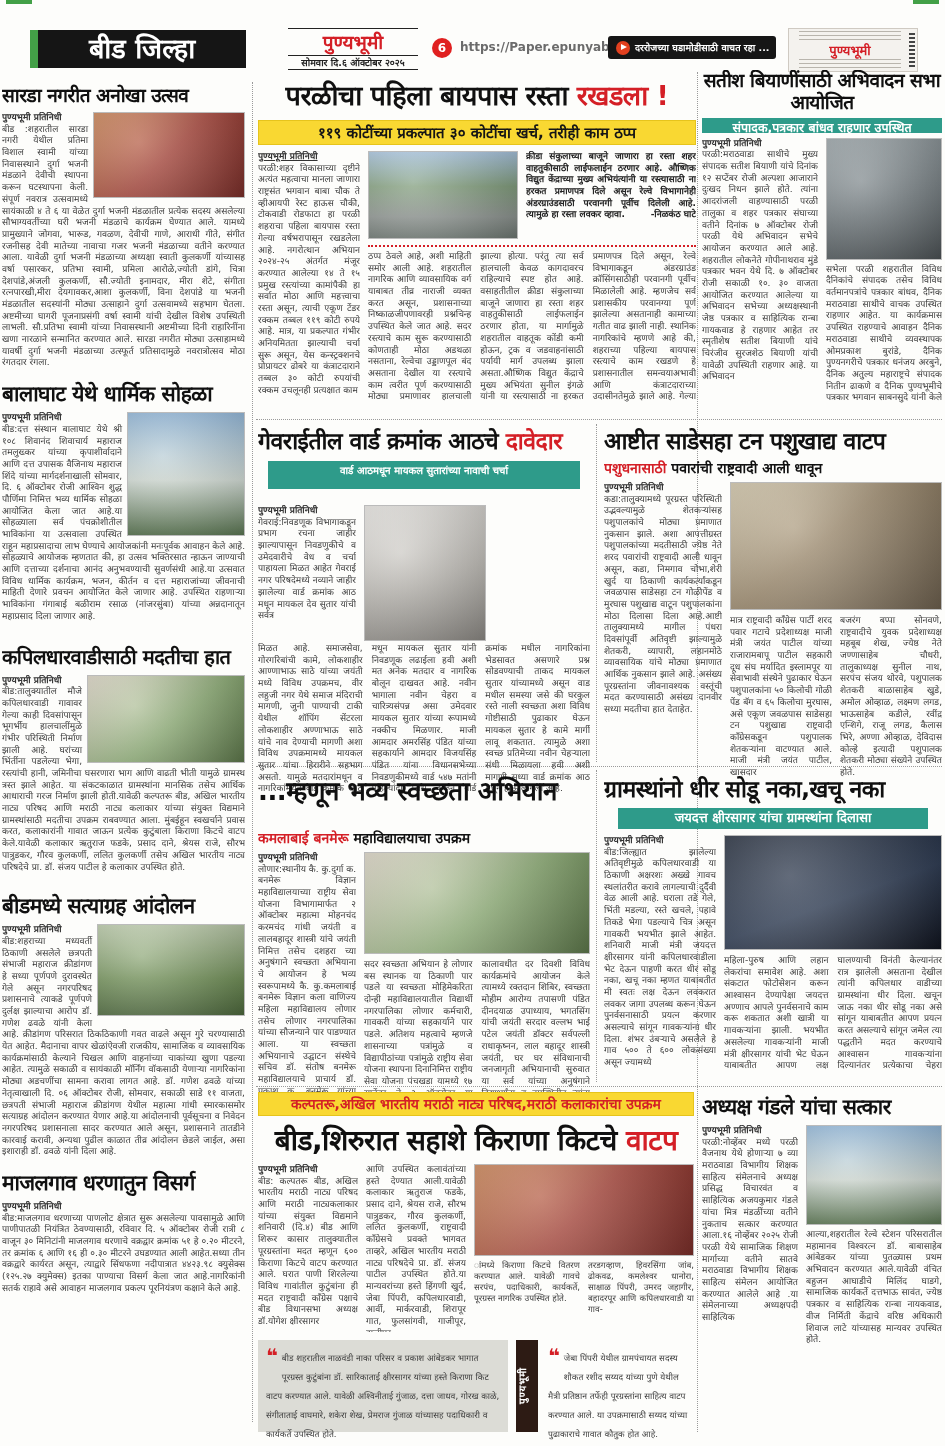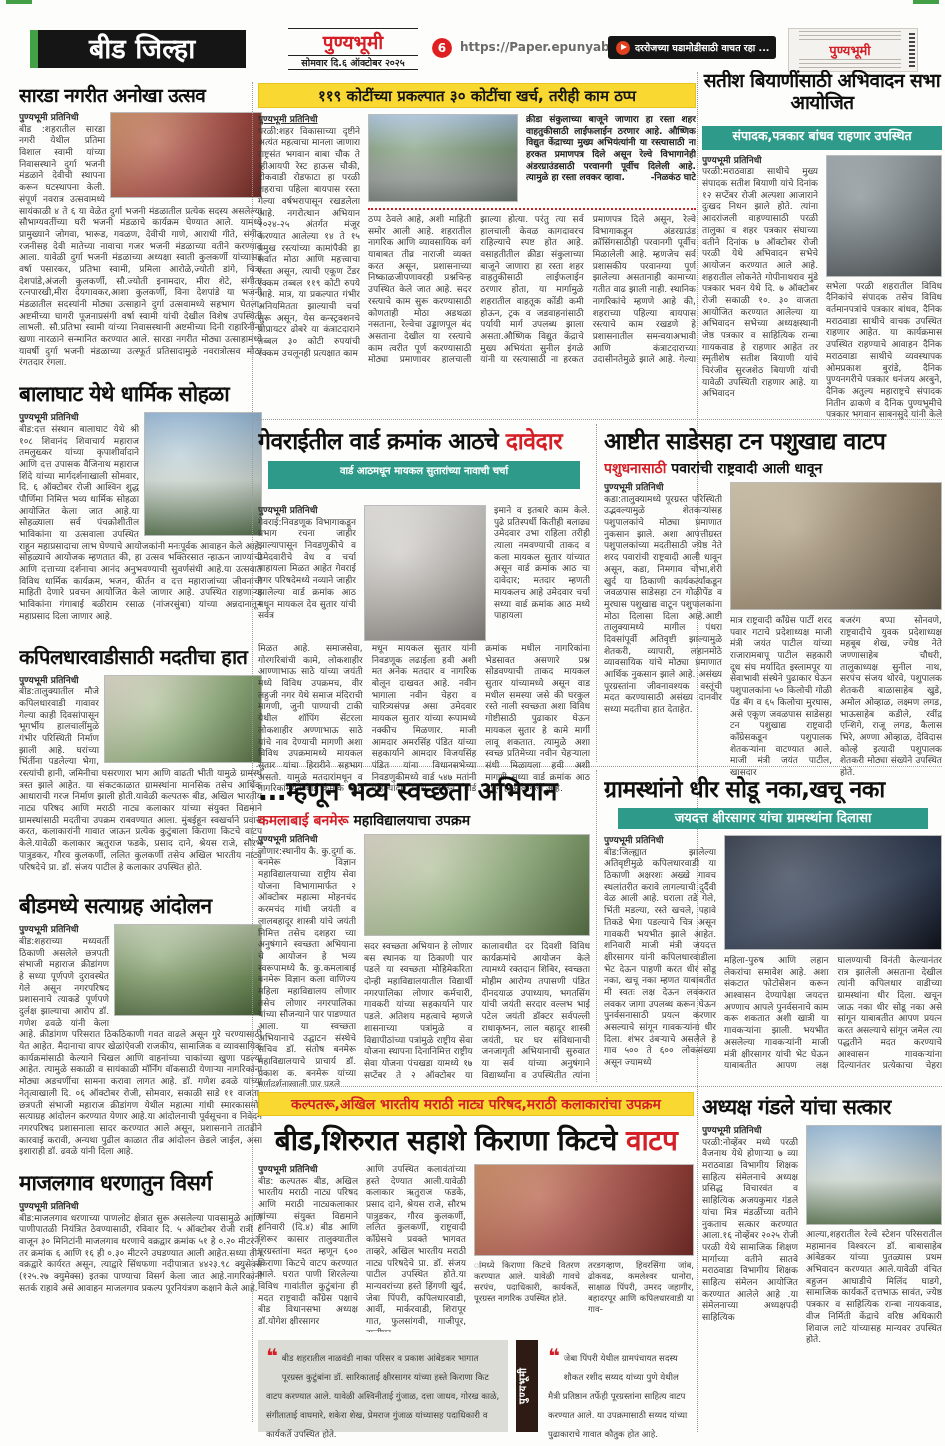--- a/index.html
+++ b/index.html
@@ -75,21 +75,21 @@
       <span>दररोजच्या घडामोडीसाठी वाचत रहा ...</span>
     </div>
     <div class="abs mini-paper" style="left:788px;top:0;width:130px;height:44px">
       <div class="bars"></div>
       <div class="mini-lines"></div>
       <div style="color:#d41f26;font-size:13px;font-weight:bold">पुण्यभूमी</div>
       <div class="mini-lines"></div>
     </div>
   </div>
 
-  <div class="abs" style="left:19px;top:82px;width:243px">
+  <div class="abs" style="left:2px;top:82px;width:243px">
 
     <div>
       <div class="headline" style="font-size:19px">सारडा नगरीत अनोखा उत्सव</div>
       <div class="txt" style="margin-top:4px;max-height:288px">
         <div class="photo p-warm" style="float:right;width:152px;height:86px;margin:0 0 3px 5px"></div>
         <div class="byline">पुण्यभूमी प्रतिनिधी</div>
         <span>बीड :शहरातील सारडा नगरी येथील प्रतिमा विशाल स्वामी यांच्या निवासस्थाने दुर्गा भजनी</span>
         <span>मंडळाने देवीची स्थापना करून घटस्थापना केली. संपूर्ण नवरात्र उत्सवामध्ये सायंकाळी ४ ते ६ या वेळेत दुर्गा भजनी मंडळातील प्रत्येक सदस्य असलेल्या सौभाग्यवतींच्या घरी भजनी मंडळाचे कार्यक्रम घेण्यात आले. यामध्ये प्रामुख्याने जोगवा, भारूड, गवळण, देवीची गाणे, आराधी गीते, संगीत रजनीसह देवी मातेच्या नावाचा गजर भजनी मंडळाच्या वतीने करण्यात आला. यावेळी दुर्गा भजनी मंडळाच्या अध्यक्षा स्वाती कुलकर्णी यांच्यासह वर्षा पसारकर, प्रतिभा स्वामी, प्रमिला आरोळे,ज्योती डांगे, चित्रा देशपांडे,अंजली कुलकर्णी, सौ.ज्योती इनामदार, मीरा शेटे, संगीता रत्नपारखी,मीरा देयगावकर,आशा कुलकर्णी, विना देशपांडे या भजनी मंडळातील सदस्यांनी मोठ्या उत्साहाने दुर्गा उत्सवामध्ये सहभाग घेतला. अष्टमीच्या घागरी पूजनाप्रसंगी वर्षा स्वामी यांची देखील विशेष उपस्थिती लाभली. सौ.प्रतिभा स्वामी यांच्या निवासस्थानी अष्टमीच्या दिनी राहारिनींना खणा नारळाने सन्मानित करण्यात आले. सारडा नगरीत मोठ्या उत्साहामध्ये यावर्षी दुर्गा भजनी मंडळाच्या उत्स्फूर्त प्रतिसादामुळे नवरात्रोत्सव मोठा रंगतदार रंगला.</span>
       </div>
     </div>
@@ -135,20 +135,23 @@
 
   <div class="abs dot-v" style="left:252px;top:82px;height:1340px"></div>
   <div class="abs dot-v" style="left:697px;top:72px;height:1360px"></div>
   <div class="abs dot-h" style="left:256px;top:419px;width:686px"></div>
   <div class="abs dot-h" style="left:256px;top:766px;width:686px"></div>
   <div class="abs dot-h" style="left:256px;top:1086px;width:686px"></div>
   <div class="abs dot-v" style="left:596px;top:424px;height:338px"></div>
   <div class="abs dot-v" style="left:596px;top:770px;height:312px"></div>
 
   <div class="abs" style="left:258px;top:76px;width:438px">
+    <div class="headline" style="font-size:27px;text-align:center">
+      <span>परळीचा पहिला बायपास रस्ता </span><span class="red">रखडला !</span>
+    </div>
     <div class="banner-yellow" style="margin-top:7px;height:25px;line-height:24px;font-size:15px">११९ कोटींच्या प्रकल्पात ३० कोटींचा खर्च, तरीही काम ठप्प</div>
     <div class="flexrow" style="margin-top:6px;height:262px">
       <div class="txt" style="width:102px;flex:0 0 auto;height:262px">
         <div class="byline u">पुण्यभूमी प्रतिनिधी</div>
         <span>परळी:शहर विकासाच्या दृष्टीने अत्यंत महत्वाचा मानला जाणारा राष्ट्रसंत भगवान बाबा चौक ते व्हीआयपी रेस्ट हाऊस चौकी, टोकवाडी रोडफाटा हा परळी शहराचा पहिला बायपास रस्ता गेल्या वर्षभरापासून रखडलेला आहे. नगरोत्थान अभियान २०२४-२५ अंतर्गत मंजूर करण्यात आलेल्या १४ ते १५ प्रमुख रस्त्यांच्या कामांपैकी हा सर्वात मोठा आणि महत्त्वाचा रस्ता असून, त्याची एकूण टेंडर रक्कम तब्बल ११९ कोटी रुपये आहे. मात्र, या प्रकल्पात गंभीर अनियमितता झाल्याची चर्चा सुरू असून, येस कन्स्ट्रक्शनचे प्रोप्रायटर ढोबरे या कंत्राटदाराने तब्बल ३० कोटी रुपयांची रक्कम उचलूनही प्रत्यक्षात काम</span>
       </div>
       <div style="flex:1 1 auto">
         <div class="flexrow" style="height:90px">
           <div class="photo p-road" style="width:150px;height:88px;flex:0 0 auto"></div>
           <div class="txt" style="flex:1 1 auto;font-weight:bold;color:#222;height:88px">
@@ -161,21 +164,21 @@
           <span>ठप्प ठेवले आहे, अशी माहिती समोर आली आहे. शहरातील नागरिक आणि व्यावसायिक वर्ग याबाबत तीव्र नाराजी व्यक्त करत असून, प्रशासनाच्या निष्काळजीपणावरही प्रश्नचिन्ह उपस्थित केले जात आहे. सदर रस्त्याचे काम सुरू करण्यासाठी कोणताही मोठा अडथळा नसताना, रेल्वेचा उड्डाणपूल बंद असताना देखील या रस्त्याचे काम त्वरीत पूर्ण करण्यासाठी मोठ्या प्रमाणावर हालचाली झाल्या होत्या. परंतु त्या सर्व हालचाली केवळ कागदावरच राहिल्याचे स्पष्ट होत आहे.</span>
           <span>वसाहतीतील क्रीडा संकुलाच्या बाजूने जाणारा हा रस्ता शहर वाहतुकीसाठी लाईफलाईन ठरणार होता, या मार्गामुळे शहरातील वाहतूक कोंडी कमी होऊन, ट्रक व जडवाहनांसाठी पर्यायी मार्ग उपलब्ध झाला असता.औष्णिक विद्युत केंद्राचे मुख्य अभियंता सुनील इंगळे यांनी या रस्त्यासाठी ना हरकत प्रमाणपत्र दिले असून, रेल्वे विभागाकडून अंडरग्राउंड क्रॉसिंगसाठीही परवानगी पूर्वीच मिळालेली आहे. म्हणजेच सर्व प्रशासकीय परवानग्या पूर्ण झालेल्या असतानाही कामाच्या गतीत वाढ झाली नाही.</span>
           <span>स्थानिक नागरिकांचे म्हणणे आहे की, शहराच्या पहिल्या बायपास रस्त्याचे काम रखडणे हे प्रशासनातील समन्वयाअभावी आणि कंत्राटदाराच्या उदासीनतेमुळे झाले आहे. गेल्या काही महिन्यांपासून संबंधित ठेकेदाराशी संपर्क साधण्याचा प्रयत्न केला जात असला तरी प्रतिसाद मिळत नाही. मात्र ११९ कोटींचा मोठा प्रकल्प वर्षभर ठप्प राहणे आणि निधीचा मोठा भाग आधीच खर्च दाखवला जाणे हे निश्चितच गंभीर असून, नागरिकांमध्ये संतापाची लाट उसळली आहे.</span>
         </div>
       </div>
     </div>
   </div>
 
   <div class="abs" style="left:702px;top:70px;width:240px">
     <div class="headline" style="font-size:19px;white-space:normal;text-align:center;line-height:1.15">सतीश बियाणींसाठी अभिवादन सभा आयोजित</div>
-    <div class="banner-teal" style="margin-top:12px;height:24px;line-height:20px;font-size:12.5px">संपादक,पत्रकार बांधव राहणार उपस्थित</div>
+    <div class="banner-teal" style="margin-top:4px;height:15px;line-height:20px;font-size:12.5px">संपादक,पत्रकार बांधव राहणार उपस्थित</div>
     <div class="flexrow" style="margin-top:5px;height:268px">
       <div class="txt" style="width:116px;flex:0 0 auto;height:268px">
         <div class="byline">पुण्यभूमी प्रतिनिधी</div>
         <span>परळी:मराठवाडा साथीचे मुख्य संपादक सतीश बियाणी यांचे दिनांक १२ सप्टेंबर रोजी अल्पशा आजाराने दुःखद निधन झाले होते. त्यांना आदरांजली वाहण्यासाठी परळी तालुका व शहर पत्रकार संघाच्या वतीने दिनांक ७ ऑक्टोबर रोजी परळी येथे अभिवादन सभेचे आयोजन करण्यात आले आहे. शहरातील लोकनेते गोपीनाथराव मुंडे पत्रकार भवन येथे दि. ७ ऑक्टोबर रोजी सकाळी १०. ३० वाजता आयोजित करण्यात आलेल्या या अभिवादन सभेच्या अध्यक्षस्थानी जेष्ठ पत्रकार व साहित्यिक रान्बा गायकवाड हे राहणार आहेत तर स्मृतीशेष सतीश बियाणी यांचे चिरंजीव सुरजशेठ बियाणी यांची यावेळी उपस्थिती राहणार आहे. या अभिवादन</span>
       </div>
       <div style="flex:1 1 auto">
         <div class="photo p-gray" style="width:100%;height:122px"></div>
         <div class="txt" style="height:140px;margin-top:4px">सभेला परळी शहरातील विविध दैनिकांचे संपादक तसेच विविध वर्तमानपत्रांचे पत्रकार बांधव, दैनिक मराठवाडा साथीचे वाचक उपस्थित राहणार आहेत. या कार्यक्रमास उपस्थित राहण्याचे आवाहन दैनिक मराठवाडा साथीचे व्यवस्थापक ओमप्रकाश बुरांडे, दैनिक पुण्यनगरीचे पत्रकार धनंजय अरबुने, दैनिक अतुल्य महाराष्ट्रचे संपादक नितीन ढाकणे व दैनिक पुण्यभूमीचे पत्रकार भगवान साबनसुदे यांनी केले आहे.</div>
       </div>
     </div>
@@ -185,21 +188,20 @@
     <div class="headline" style="font-size:23px">
       <span>गेवराईतील वार्ड क्रमांक आठचे </span><span class="red">दावेदार</span>
     </div>
     <div class="banner-teal" style="margin:5px 10px 16px;height:28px;line-height:19px;font-size:10px">वार्ड आठमधून मायकल सुतारांच्या नावाची चर्चा</div>
     <div class="flexrow" style="margin-top:6px;height:138px">
       <div class="txt" style="width:98px;flex:0 0 auto;height:138px">
         <div class="byline">पुण्यभूमी प्रतिनिधी</div>
         <span>गेवराई:निवडणूक विभागाकडून प्रभाग रचना जाहीर झाल्यापासून निवडणुकीचे व उमेदवारीचे वेध व चर्चा पाहायला मिळत आहेत गेवराई नगर परिषदेमध्ये नव्याने जाहीर झालेल्या वार्ड क्रमांक आठ मधून मायकल देव सुतार यांची सर्वत्र</span>
       </div>
       <div class="photo p-gray" style="width:122px;height:136px;flex:0 0 auto;background:linear-gradient(160deg,#e8e6e2,#b9b6b0 55%,#8e8b86)"></div>
-      <div class="txt" style="flex:1 1 auto;height:138px">इमाने व इतबारे काम केले. पुढे प्रतिस्पर्धी कितीही बलाढ्य उमेदवार उभा राहिला तरीही त्याला नमवण्याची ताकद व कला मायकल सुतार यांच्यात असून वार्ड क्रमांक आठ चा दावेदार; मतदार म्हणती मायकलच आहे उमेदवार चर्चा सध्या वार्ड क्रमांक आठ मध्ये पाहायला</div>
     </div>
     <div class="txt cols3" style="margin-top:0;height:188px">
       <span>मिळत आहे. समाजसेवा, गोरगरिबांची कामे, लोकशाहीर आण्णाभाऊ साठे यांच्या जयंती मध्ये विविध उपक्रमच, वीर लहुजी नगर येथे समाज मंदिराची मागणी, जुनी पाण्याची टाकी येथील शॉपिंग सेंटरला लोकशाहीर अण्णाभाऊ साठे यांचे नाव देण्याची मागणी अशा विविध उपक्रमामध्ये मायकल सुतार यांचा हिरारीने सहभाग असतो. यामुळे मतदारांमधून व नागरिकांमधून वार्ड</span>
       <span>क्रमांक आठ मधून मायकल सुतार यांनी निवडणूक लढाईला हवी अशी मत अनेक मतदार व नागरिक बोलून दाखवत आहे. नवीन भागाला नवीन चेहरा व चारित्र्यसंपन्न असा उमेदवार मायकल सुतार यांच्या रूपामध्ये नक्कीच मिळणार. माजी आमदार अमरसिंह पंडित यांच्या सहकार्याने आमदार विजयसिंह पंडित यांना विधानसभेच्या निवडणुकीमध्ये वार्ड ५४७ मतांनी पहिल्यांदा प्लस करून</span>
       <span>वार्ड क्रमांक मधील नागरिकांना भेडसावत असणारे प्रश्न सोडवण्याची ताकद मायकल सुतार यांच्यामध्ये असून वाड मधील समस्या जसे की घरकुल रस्ते नाली स्वच्छता अशा विविध गोष्टीसाठी पुढाकार घेऊन मायकल सुतार हे कामे मार्गी लावू शकतात. त्यामुळे अशा स्वच्छ प्रतिमेच्या नवीन चेहऱ्याला संधी मिळायला हवी अशी मागणी सध्या वार्ड क्रमांक आठ मधून होऊ लागली आहे.</span>
     </div>
   </div>
 
   <div class="abs" style="left:604px;top:424px;width:338px">
     <div class="headline red" style="font-size:23px">आष्टीत साडेसहा टन पशुखाद्य वाटप</div>
@@ -216,21 +218,21 @@
         <div class="flexrow" style="margin-top:5px">
           <div class="txt" style="width:50%;height:165px">मात्र राष्ट्रवादी काँग्रेस पार्टी शरद पवार गटाचे प्रदेशाध्यक्ष माजी मंत्री जयंत पाटील यांच्या राजारामबापू पाटील सहकारी दूध संघ मर्यादित इस्लामपूर या सेवाभावी संस्थेने पुढाकार घेऊन पशुपालकांना ५० किलोची गोळी पेंड बॅग व ६५ किलोचा मुरघास, असे एकूण जवळपास साडेसहा टन पशुखाद्य राष्ट्रवादी काँग्रेसकडून पशुपालक शेतकऱ्यांना वाटण्यात आले. माजी मंत्री जयंत पाटील, खासदार</div>
           <div class="txt" style="width:50%;height:165px">बजरंग बप्पा सोनवणे, राष्ट्रवादीचे युवक प्रदेशाध्यक्ष महबूब शेख, ज्येष्ठ नेते जण्णासाहेब चौधरी, तालुकाध्यक्ष सुनील नाथ, सरपंच संजय थोरवे, पशुपालक शेतकरी बाळासाहेब खुडे, अमोल ओव्हाळ, लक्ष्मण लगड, भाऊसाहेब कडीले, रवींद्र एन्शिगे, राजू लगड, कैलास भिरे, अण्णा ओव्हाळ, देविदास कोल्हे इत्यादी पशुपालक शेतकरी मोठ्या संख्येने उपस्थित होते.</div>
         </div>
       </div>
     </div>
   </div>
 
   <div class="abs" style="left:258px;top:772px;width:332px">
     <div class="headline" style="font-size:26px">...म्हणून भव्य स्वच्छता अभियान</div>
-    <div style="font-size:14px;font-weight:bold;margin-top:2px;white-space:nowrap;overflow:hidden">
+    <div style="font-size:14px;font-weight:bold;margin-top:20px;white-space:nowrap;overflow:hidden">
       <span class="red">कमलाबाई बनमेरू</span><span class="h-black"> महाविद्यालयाचा उपक्रम</span>
     </div>
     <div class="flexrow" style="margin-top:5px">
       <div class="txt" style="width:98px;flex:0 0 auto;height:252px">
         <div class="byline">पुण्यभूमी प्रतिनिधी</div>
         <span>लोणार:स्थानीय कै. कु.दुर्गा क. बनमेरू विज्ञान महाविद्यालयाच्या राष्ट्रीय सेवा योजना विभागामार्फत २ ऑक्टोबर महात्मा मोहनचंद करमचंद गांधी जयंती व लालबहादूर शास्त्री यांचे जयंती निमित्त तसेच दशहरा च्या अनुषंगाने स्वच्छता अभियाना चे आयोजन हे भव्य स्वरूपामध्ये कै. कु.कमलाबाई बनमेरू विज्ञान कला वाणिज्य महिला महाविद्यालय लोणार तसेच लोणार नगरपालिका यांच्या सौजन्याने पार पाडण्यात आला. या स्वच्छता अभियानाचे उद्घाटन संस्थेचे सचिव डॉ. संतोष बनमेरू महाविद्यालयाचे प्राचार्य डॉ. प्रकाश क. बनमेरू यांच्या मार्गदर्शनाखाली पार पडले.</span>
       </div>
       <div style="flex:1 1 auto">
         <div class="photo p-event" style="width:100%;height:102px"></div>
         <div class="txt cols2" style="margin-top:5px;height:145px">

